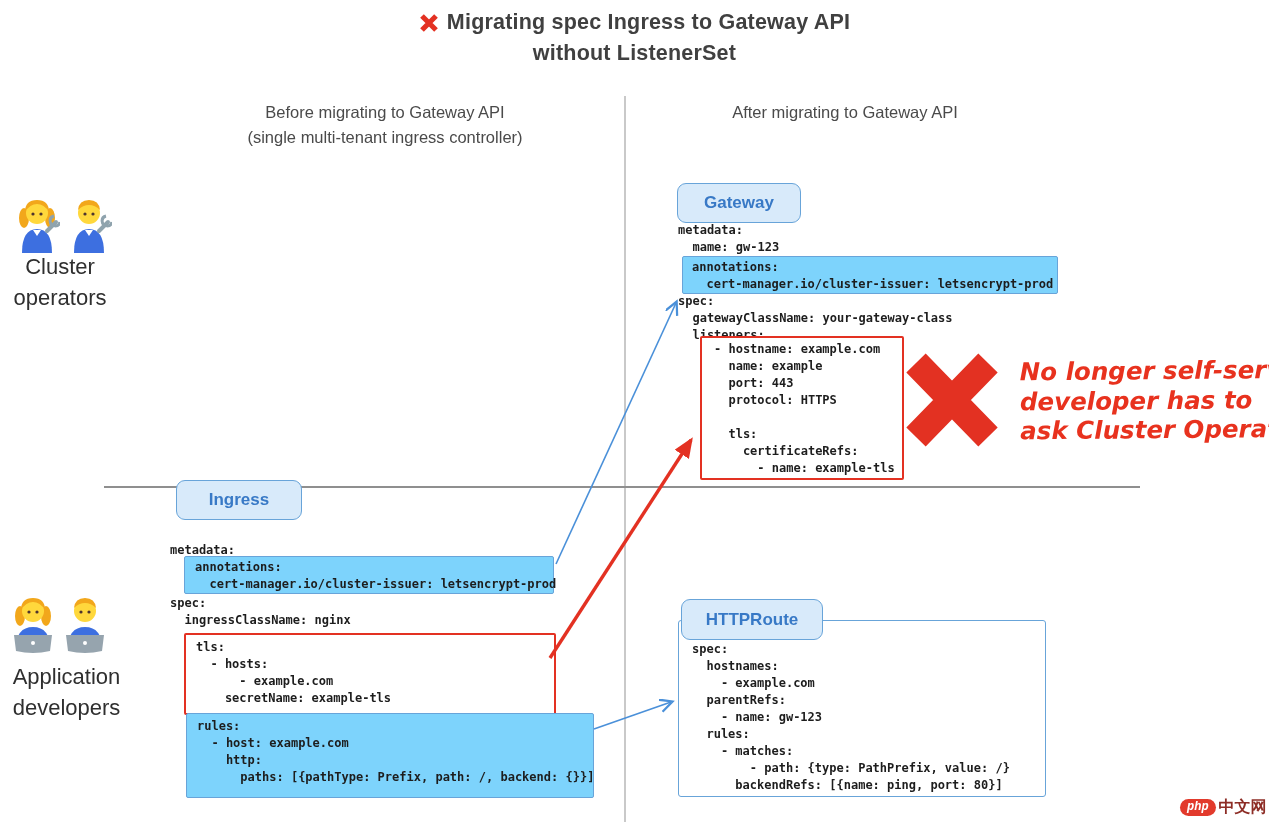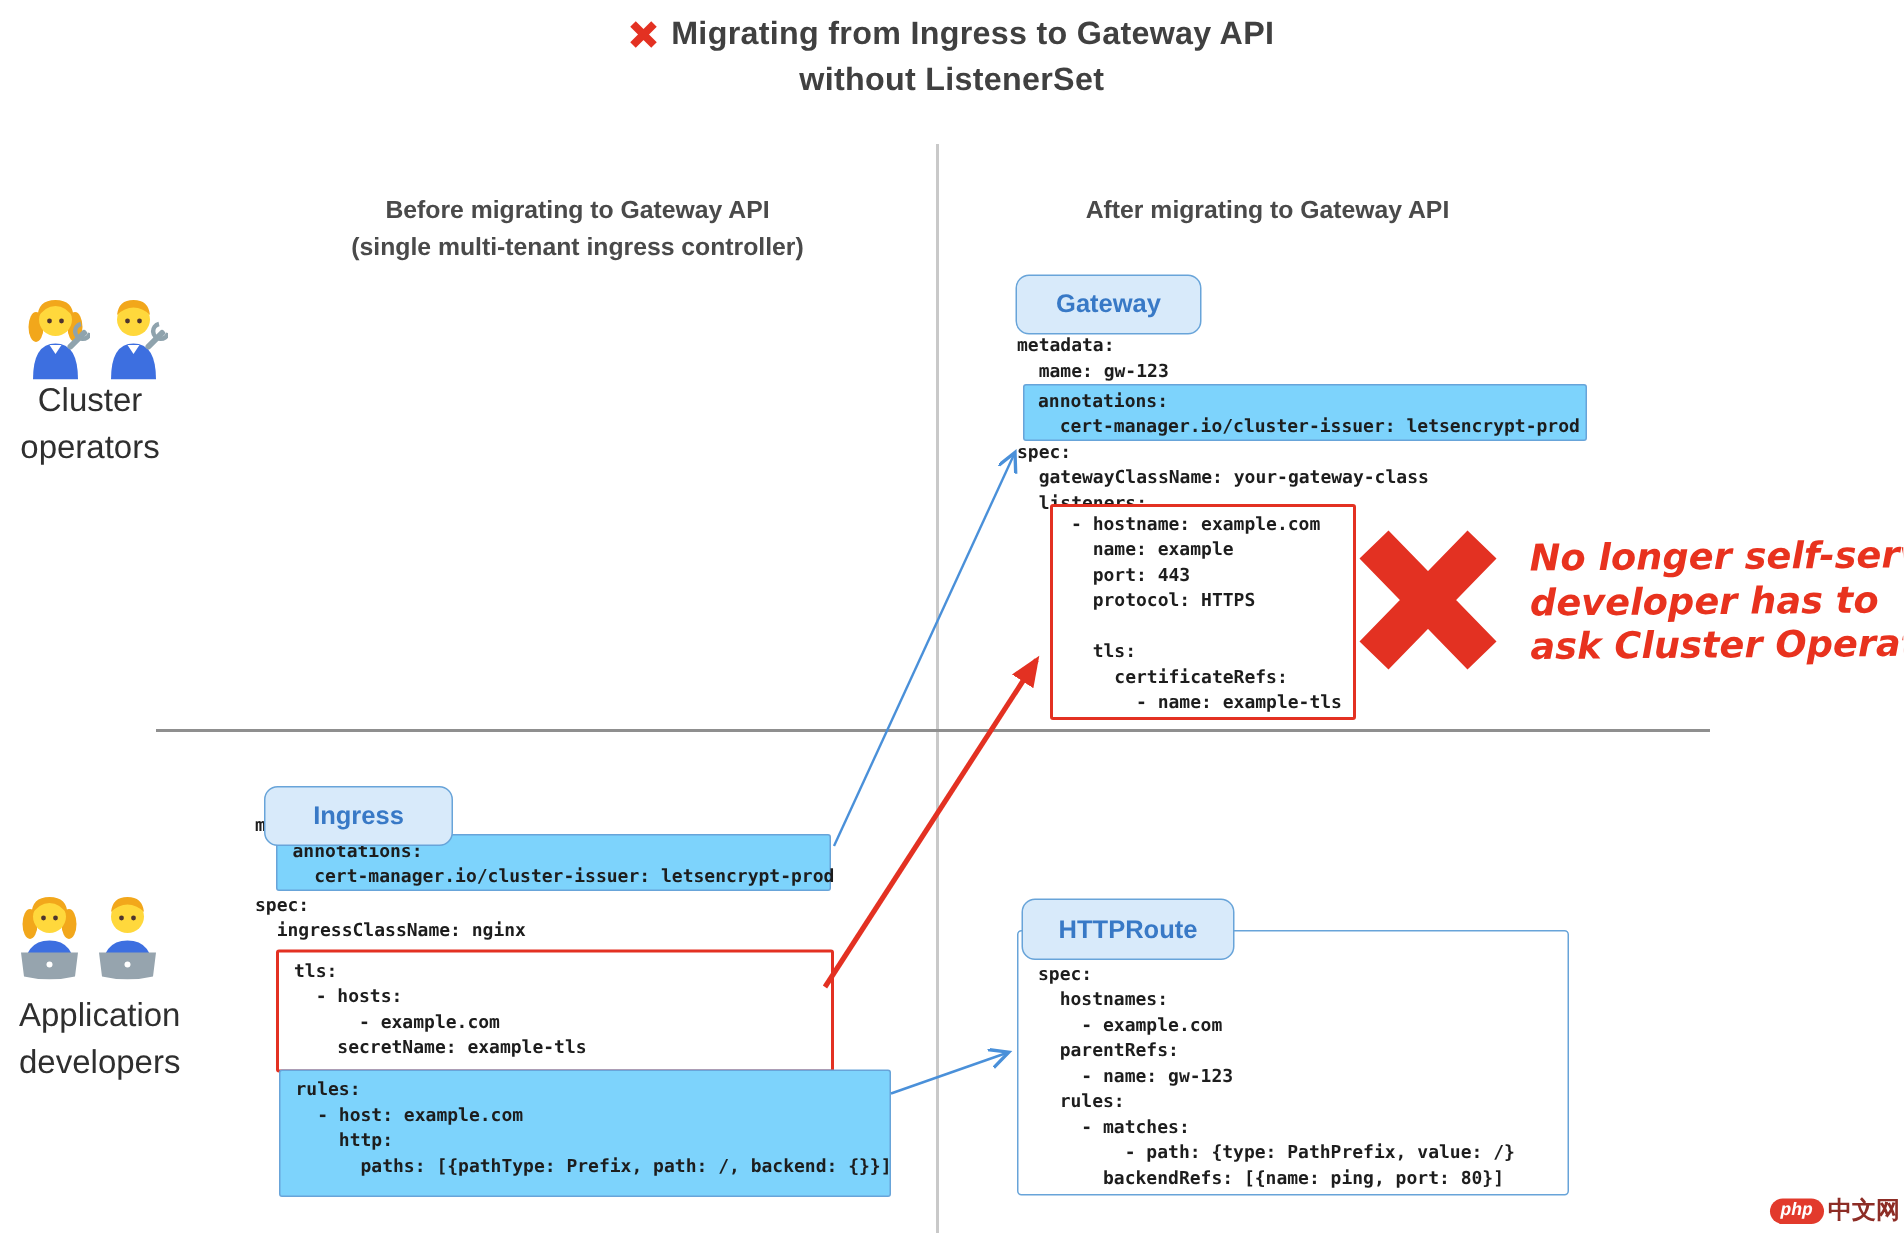--- a/index.html
+++ b/index.html
@@ -4,21 +4,21 @@
 <style>
   html,body{margin:0;padding:0;background:#ffffff;}
   .canvas{position:relative;width:1269px;height:822px;background:#fff;overflow:hidden;
           font-family:"Liberation Sans",sans-serif;}
 
   
   .title{position:absolute;left:0;top:7px;width:1269px;text-align:center;color:#404040;
          font-size:21.5px;font-weight:600;line-height:31px;letter-spacing:.2px;}
   .title .t1{display:flex;justify-content:center;align-items:center;gap:8px;}
   .colhead{position:absolute;text-align:center;color:#4a4a4a;font-size:16.5px;
-           font-weight:700;line-height:25px;margin-top:28px;}
+           font-weight:400;line-height:25px;}
   #head-before{left:140px;top:100px;width:490px;}
   #head-after{left:645px;top:100px;width:400px;}
 
   
   .vline{position:absolute;left:624px;top:96px;width:1.5px;height:726px;background:#c9c9c9;}
   .hline{position:absolute;left:104px;top:486px;width:1036px;height:1.5px;background:#8f8f8f;}
 
   
   .actor-icons{position:absolute;display:flex;gap:6px;}
   #op-icons{left:14px;top:191px;}
@@ -40,21 +40,21 @@
   .outerbox{position:absolute;border:1.6px solid #68a4d9;border-radius:3px;z-index:1;}
 
   #gw-label{left:677px;top:183px;width:122px;height:38px;}
   #gw-pre1{left:678px;top:222px;}
   #gw-annot{left:682px;top:256px;width:374px;height:36px;}
   #gw-annot pre{padding:2px 0 0 9px;}
   #gw-pre2{left:678px;top:293px;}
   #gw-listeners{left:700px;top:336px;width:200px;height:140px;}
   #gw-listeners pre{padding:3px 16px 0 12px;}
 
-  #ing-label{left:176px;top:524px;width:124px;height:38px;}
+  #ing-label{left:176px;top:480px;width:124px;height:38px;}
   #ing-pre1{left:170px;top:542px;}
   #ing-annot{left:184px;top:556px;width:368px;height:36px;}
   #ing-annot pre{padding:2px 0 0 10px;}
   #ing-pre2{left:170px;top:595px;}
   #ing-tls{left:184px;top:633px;width:368px;height:78px;}
   #ing-tls pre{padding:4px 0 0 10px;}
   #ing-rules{left:186px;top:713px;width:406px;height:83px;}
   #ing-rules pre{padding:4px 0 0 10px;}
 
   #hr-outer{left:678px;top:620px;width:366px;height:175px;}
@@ -79,21 +79,21 @@
 </head>
 <body>
 
 <div class="canvas">
 
   <div class="title">
     <div class="t1">
       <svg width="20" height="20" viewBox="0 0 100 100">
         <path d="M15 15 L85 85 M85 15 L15 85" stroke="#e33122" stroke-width="26"></path>
       </svg>
-      <span>Migrating from Ingress to Gateway API</span>
+      <span>Migrating spec Ingress to Gateway API</span>
     </div>
     <div>without ListenerSet</div>
   </div>
 
   <div class="colhead" id="head-before">
     <div>Before migrating to Gateway API</div>
     <div>(single multi-tenant ingress controller)</div>
   </div>
   <div class="colhead" id="head-after">
     <div>After migrating to Gateway API</div>

